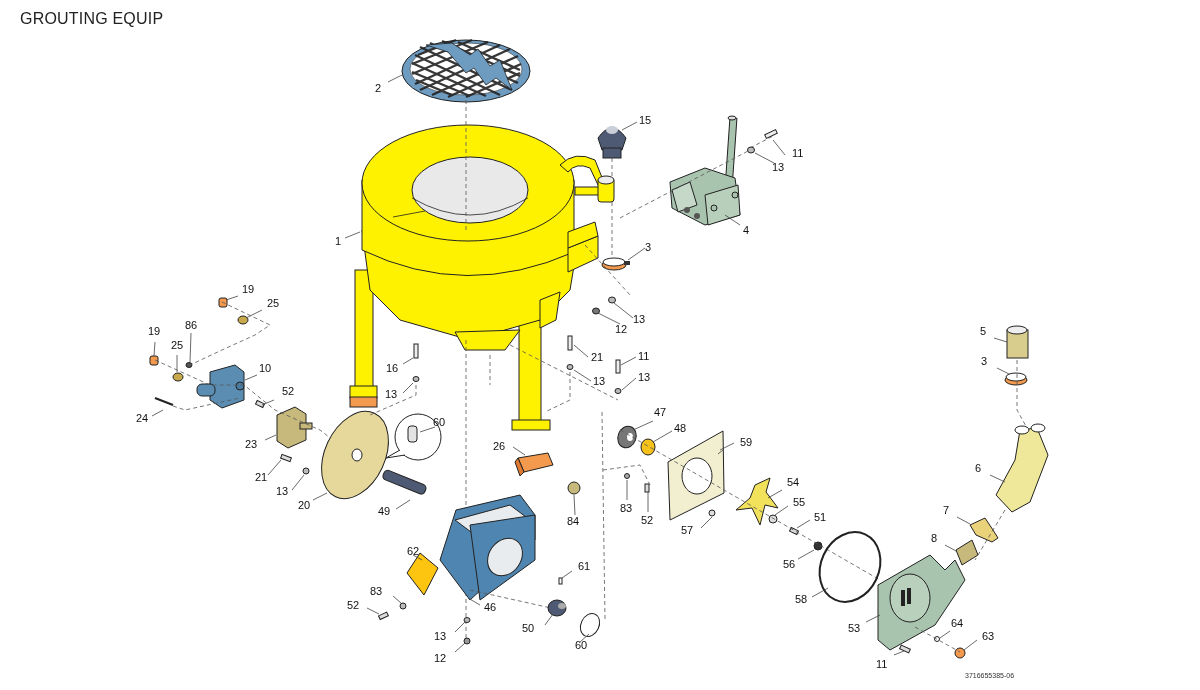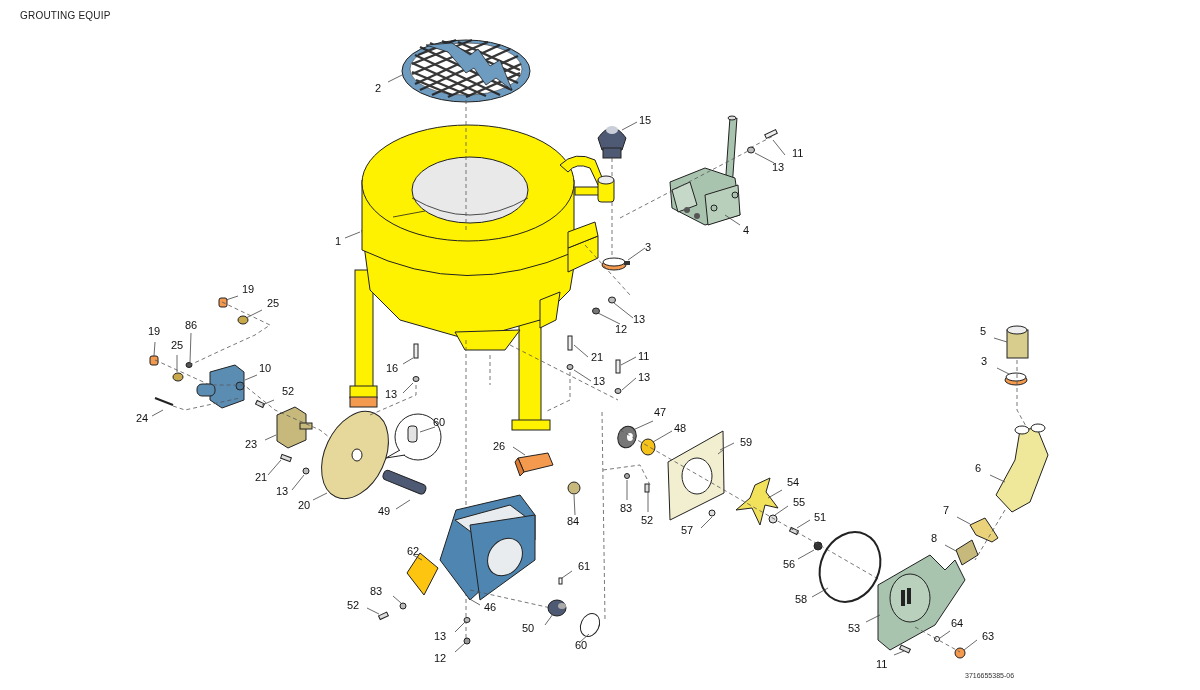--- a/index.html
+++ b/index.html
@@ -1,17 +1,17 @@
 <!DOCTYPE html>
 <html><head>
   <meta charset="utf-8">
   <style>
     html, body { margin: 0; padding: 0; background: #ffffff; }
     body { width: 1200px; height: 690px; position: relative; overflow: hidden; font-family: "Liberation Sans", sans-serif; }
-    .title { position: absolute; left: 20px; top: 10px; font-size: 10px; color: #222; letter-spacing: 0.2px; }
+    .title { position: absolute; left: 20px; top: 10px; font-size: 16px; color: #222; letter-spacing: 0.2px; }
     .diagram { position: absolute; left: 0; top: 0; width: 1200px; height: 690px; }
     .lbl { font-family: "Liberation Sans", sans-serif; font-size: 11px; fill: #111; }
     .code { font-family: "Liberation Sans", sans-serif; font-size: 7px; fill: #333; }
     .lead { stroke: #444; stroke-width: 0.8; fill: none; }
     .dash { stroke: #555; stroke-width: 0.8; stroke-dasharray: 4 3; fill: none; }
     .ol { stroke: #222; stroke-width: 1; }
     .callout { cursor: pointer; }
   </style>
 </head>
 <body>

